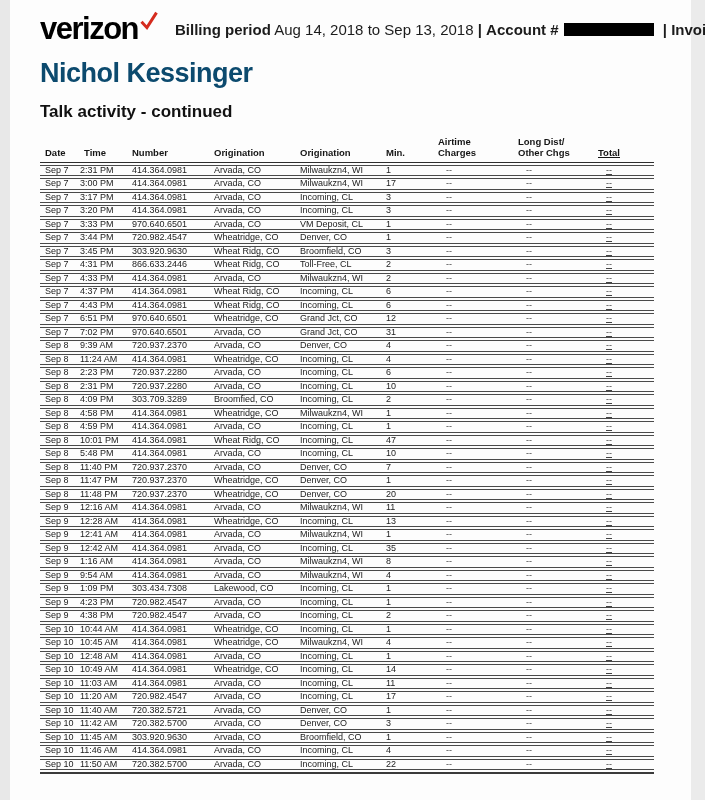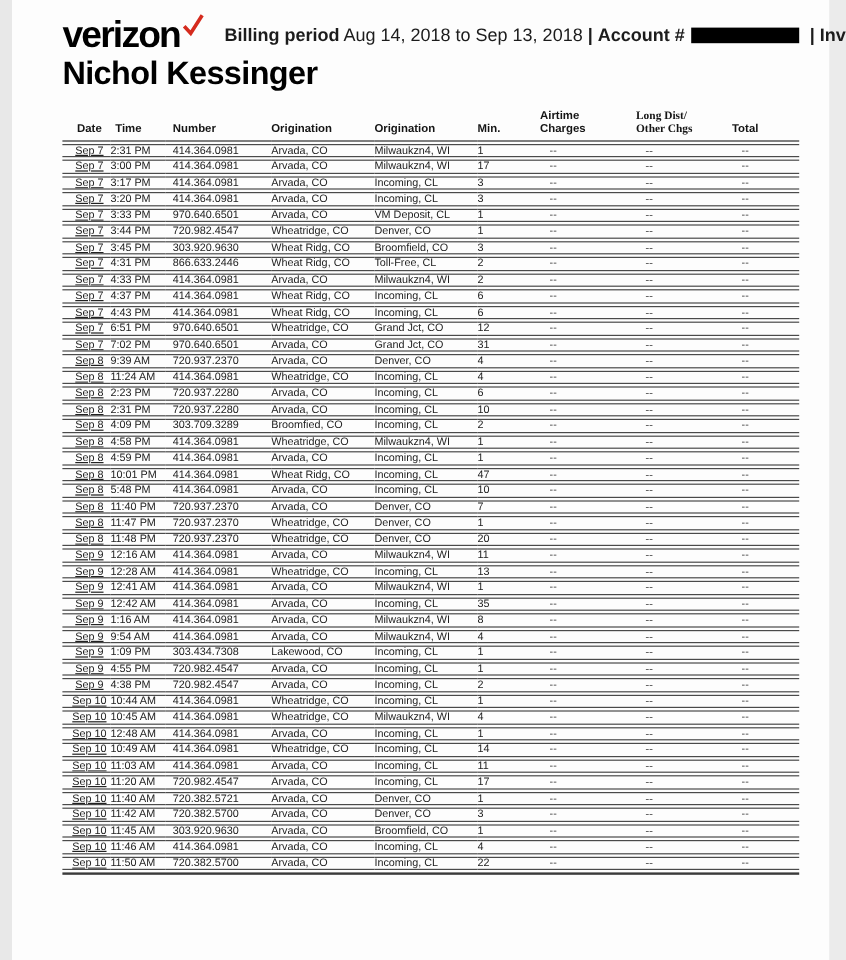--- a/index.html
+++ b/index.html
@@ -3,55 +3,55 @@
 <meta charset="utf-8">
 <style>
   * { margin:0; padding:0; box-sizing:border-box; }
   html,body { background:#ffffff; }
   body { font-family:"Liberation Sans", sans-serif; color:#1a1a1a; }
 
   .page { position:relative; width:705px; height:800px; background:#fdfdfd; overflow:hidden; }
   .edge-left  { position:absolute; left:0; top:0; width:10px; height:800px; background:#e8e8e8; }
   .edge-right { position:absolute; right:0; top:0; width:14px; height:800px; background:#ebebeb; }
 
-  .content { position:absolute; left:52px; top:10px; width:614px; }
+  .content { position:absolute; left:40px; top:10px; width:614px; }
 
   
   .header-bar { display:flex; align-items:center; height:36px; }
   .logo { display:flex; align-items:flex-start; font-weight:bold; font-size:31px; letter-spacing:-1.5px; color:#000; line-height:1; }
   .logo .check { width:20px; height:20px; margin-left:1px; margin-top:-2px; }
   .billing { font-size:15px; color:#1c1c1c; margin-left:16px; padding-top:3px; white-space:nowrap; }
   .billing b { font-weight:bold; }
   .redaction { display:inline-block; width:90px; height:13px; background:#000; vertical-align:middle; margin:0 5px 2px 5px; }
 
   
-  .name { font-size:27px; line-height:30px; font-weight:bold; letter-spacing:-0.5px; color:#000000; }
+  .name { margin-top:12px; font-size:27px; line-height:30px; font-weight:bold; letter-spacing:-0.5px; color:#0c4a6e; }
   .phone-line { margin-top:5px; font-size:13.5px; line-height:15px; font-weight:bold; color:#111; }
   .section-title { margin-top:14px; font-size:17px; line-height:19px; font-weight:bold; color:#111; }
 
   
   table { border-collapse:separate; border-spacing:0 2px; width:614px; margin-top:8px; table-layout:fixed; }
   thead th { font-size:9.5px; font-weight:bold; text-align:left; vertical-align:bottom;
              padding:6px 0 3px 0; border-bottom:1.5px solid #2e2e2e;
              white-space:pre-line; line-height:1.15; color:#151515; }
   tbody td { font-size:9px; line-height:9.5px; padding:0; color:#222;
              border-top:1px solid #4a4a4a; border-bottom:1px solid #4a4a4a;
              white-space:nowrap; overflow:hidden; }
 
-  .col-date        { width:40px;text-align:center; }
+  .col-date        { width:40px; }
   .col-time        { width:46px; }
   .col-number      { width:88px; }
   .col-origination { width:86px; }
   .col-destination { width:86px; }
   .col-min         { width:52px; }
   .col-airtime     { width:80px; }
-  .col-longdist    { width:80px;font-family:Liberation Serif, serif; }
-  .col-total       { width:56px; }
-
-  tbody .col-date   { padding-left:5px;text-decoration:underline; }
+  .col-longdist    { width:80px; }
+  .col-total       { width:56px;text-decoration:underline; }
+
+  tbody .col-date   { padding-left:5px; }
   thead .col-date   { padding-left:5px; }
   tbody .col-time   { padding-right:4px; }
   thead .col-time   { padding-left:4px;margin-left:44px; }
   tbody .col-number { padding-left:6px;margin-left:36px; }
   thead .col-number { padding-left:6px; }
   tbody .col-airtime, tbody .col-longdist, tbody .col-total { padding-left:8px; color:#444; }
 
   .table-bottom { width:614px; border-top:2px solid #3a3a3a; }
 </style>
 </head>
@@ -76,20 +76,21 @@
         <b>|</b>
         <b>Account #</b><span class="redaction"></span>
         <b>|</b>
         <b>Invoice #</b>
         <span>9128594830</span>
       </div>
     </div>
 
     <div class="name">Nichol Kessinger</div>
 
+    <div class="section-title">Talk activity - continued</div>
 
     <table>
       <thead>
         <tr>
           <th class="col-date">Date</th>
           <th class="col-time">Time</th>
           <th class="col-number">Number</th>
           <th class="col-origination">Origination</th>
           <th class="col-destination">Origination</th>
           <th class="col-min">Min.</th>
@@ -448,21 +449,21 @@
             <td class="col-number">303.434.7308</td>
             <td class="col-origination">Lakewood, CO</td>
             <td class="col-destination">Incoming, CL</td>
             <td class="col-min">1</td>
             <td class="col-airtime">--</td>
             <td class="col-longdist">--</td>
             <td class="col-total">--</td>
           </tr>
           <tr>
             <td class="col-date">Sep 9</td>
-            <td class="col-time">4:55 PM</td>
+            <td class="col-time">4:23 PM</td>
             <td class="col-number">720.982.4547</td>
             <td class="col-origination">Arvada, CO</td>
             <td class="col-destination">Incoming, CL</td>
             <td class="col-min">1</td>
             <td class="col-airtime">--</td>
             <td class="col-longdist">--</td>
             <td class="col-total">--</td>
           </tr>
           <tr>
             <td class="col-date">Sep 9</td>

